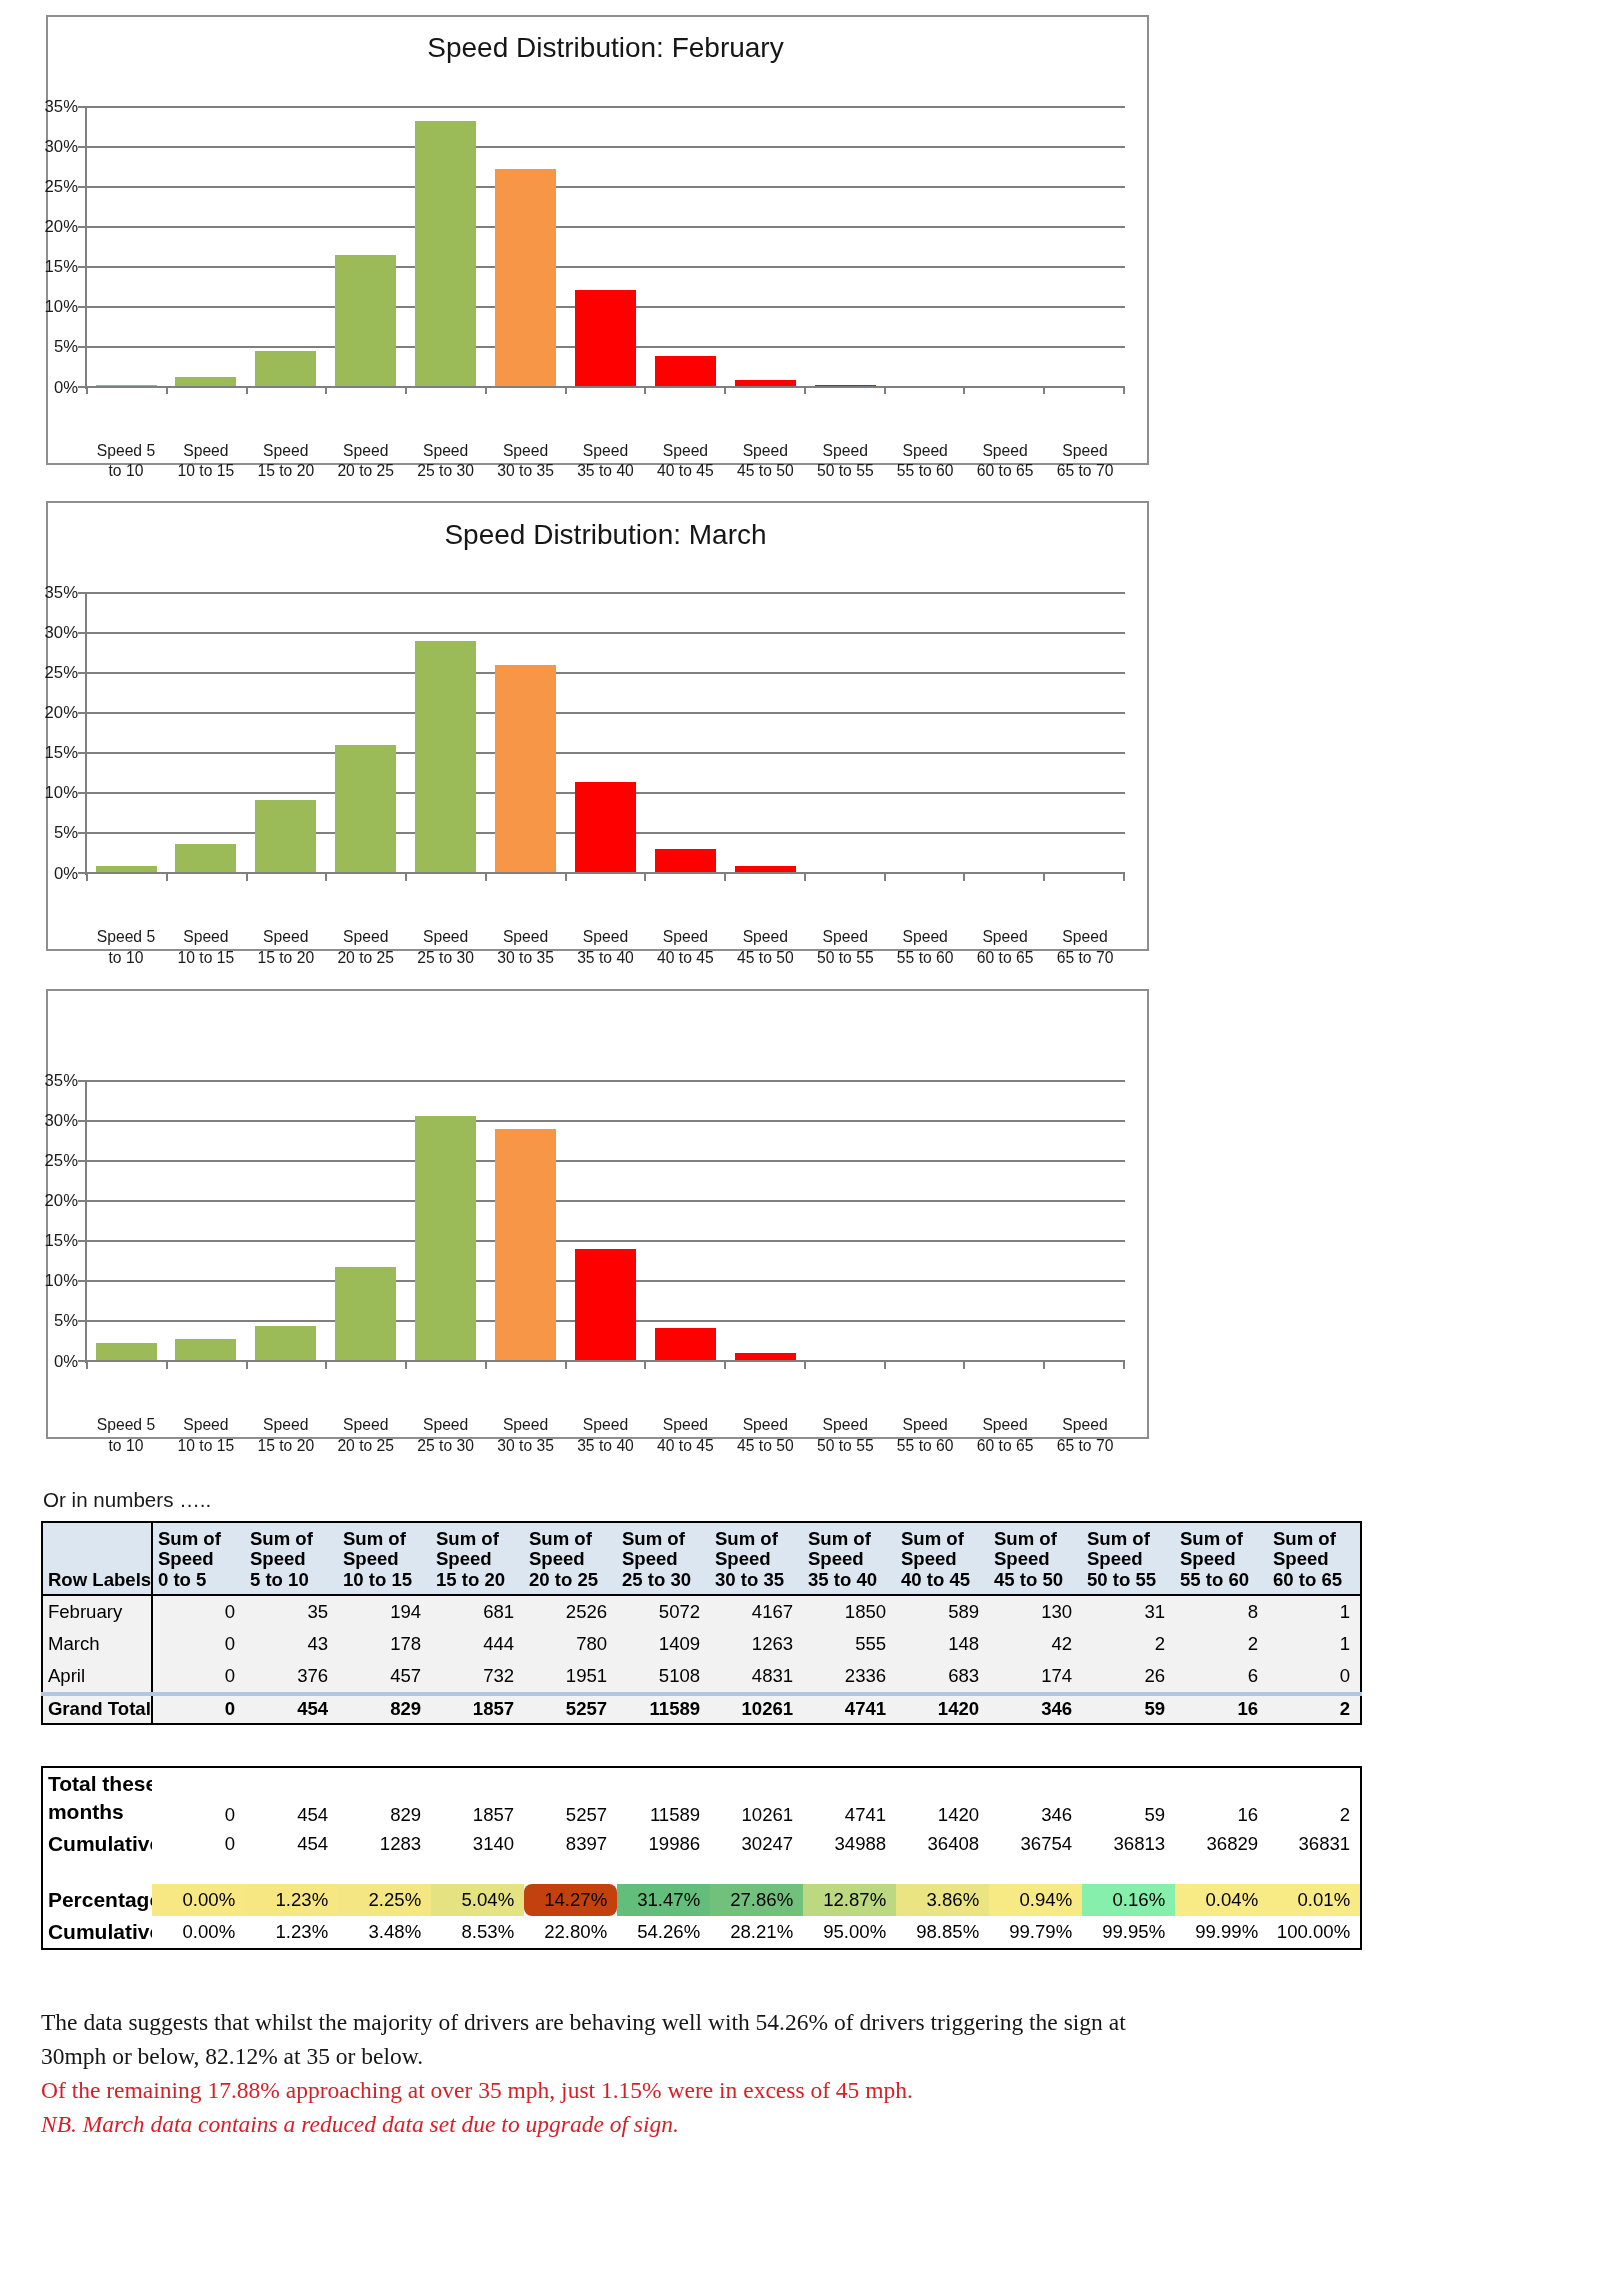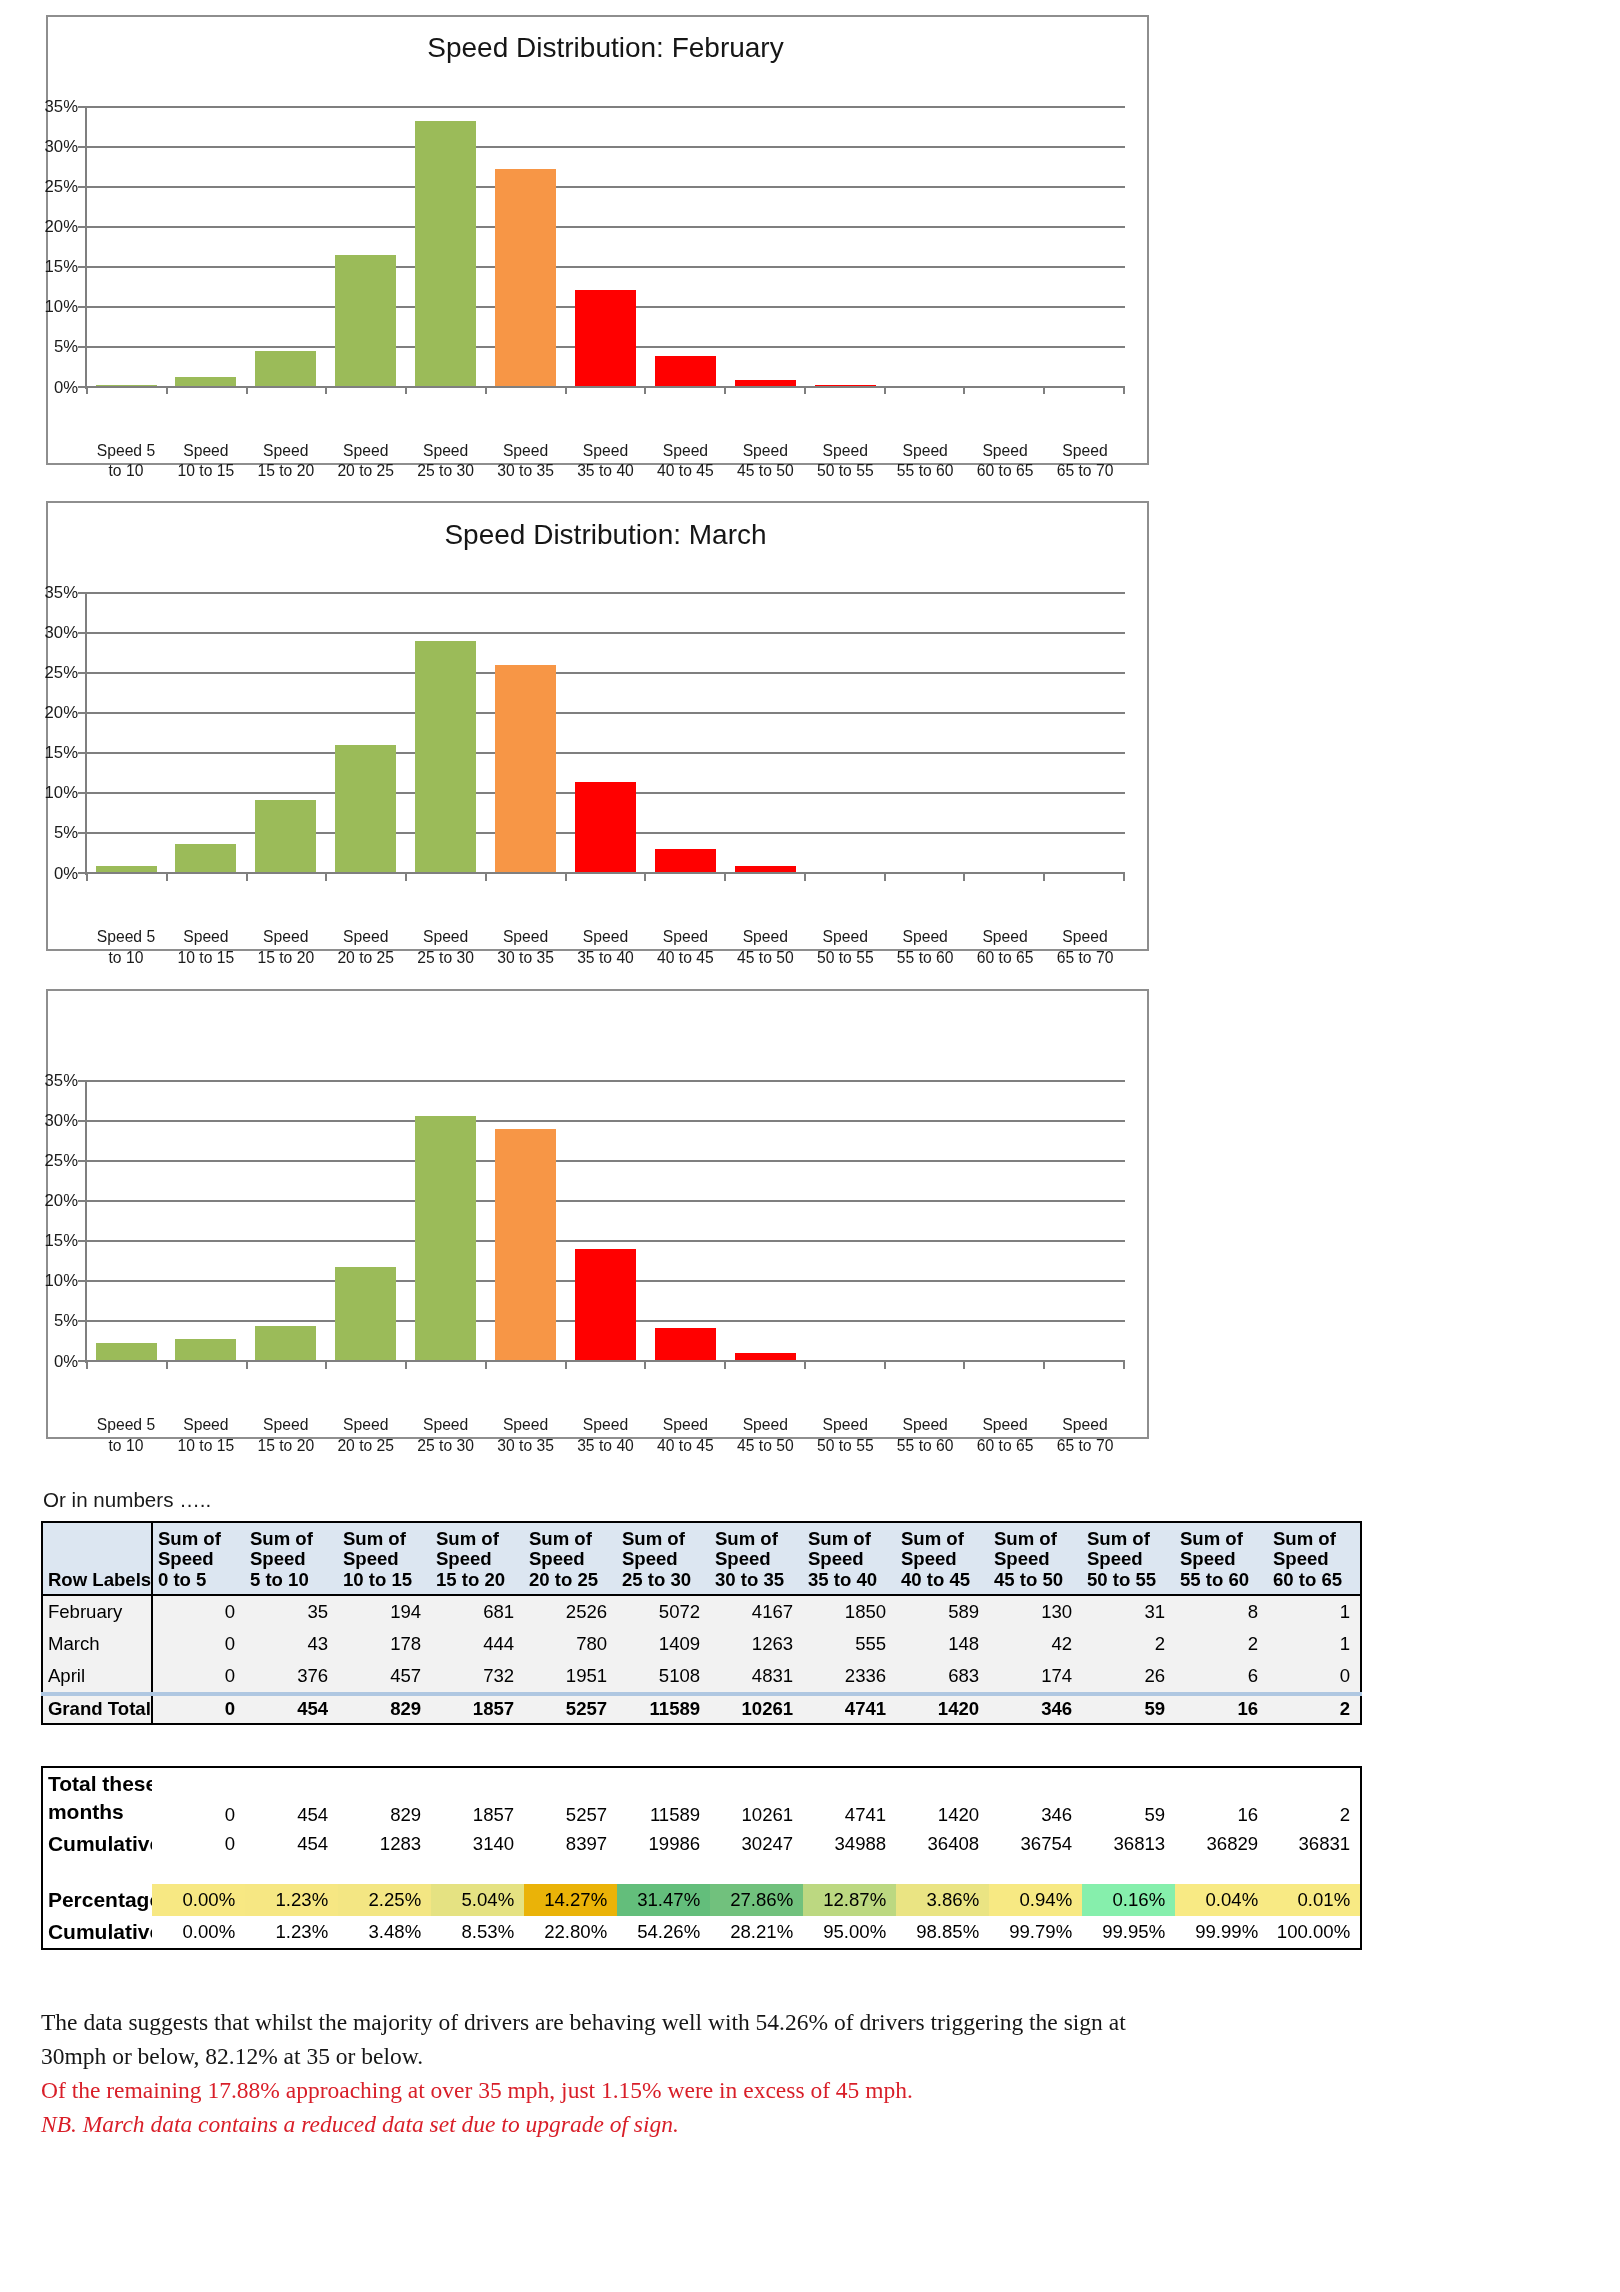--- a/index.html
+++ b/index.html
@@ -621,21 +621,21 @@
           <td></td>
           <td></td>
           <td></td>
         </tr>
         <tr class="r-pct">
           <td class="lab">Percentage</td>
           <td class="val" style="background: rgb(247, 232, 131);">0.00%</td>
           <td class="val" style="background: rgb(246, 231, 131);">1.23%</td>
           <td class="val" style="background: rgb(243, 230, 131);">2.25%</td>
           <td class="val" style="background: rgb(229, 226, 130);">5.04%</td>
-          <td class="val" style="background: #eab308;">14.27%</td>
+          <td class="val" style="background: #c2410c; border-radius: 8px;">14.27%</td>
           <td class="val" style="background: rgb(99, 190, 123);">31.47%</td>
           <td class="val" style="background: rgb(113, 193, 125);">27.86%</td>
           <td class="val" style="background: rgb(188, 216, 129);">12.87%</td>
           <td class="val" style="background: rgb(234, 228, 131);">3.86%</td>
           <td class="val" style="background: rgb(247, 233, 131);">0.94%</td>
           <td class="val" style="background: #86efac;">0.16%</td>
           <td class="val" style="background: rgb(248, 234, 132);">0.04%</td>
           <td class="val" style="background: rgb(248, 234, 132);">0.01%</td>
         </tr>
         <tr class="r-cumpct">

